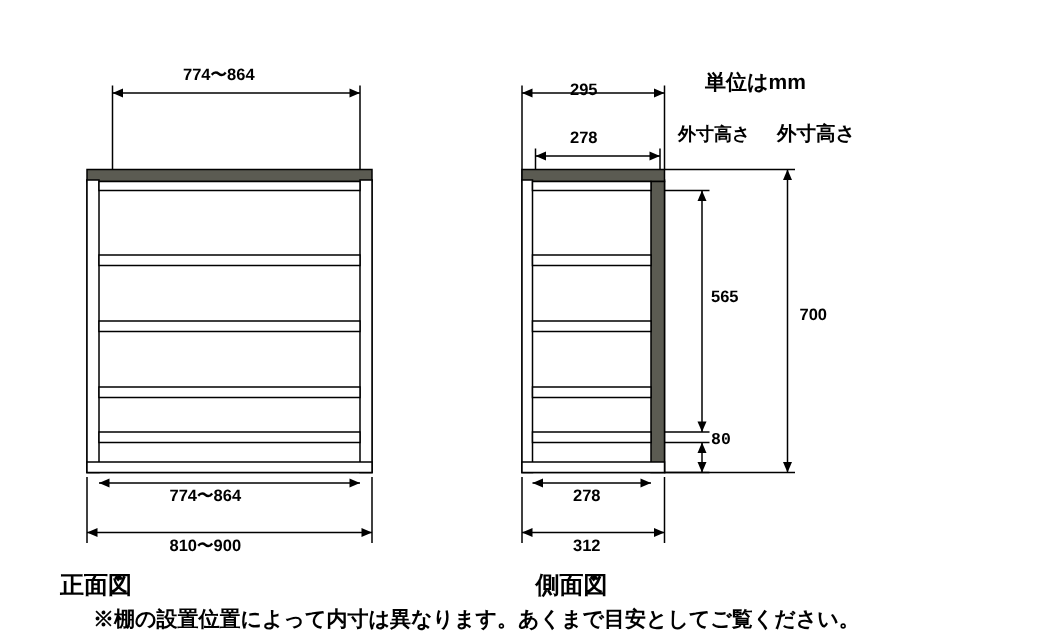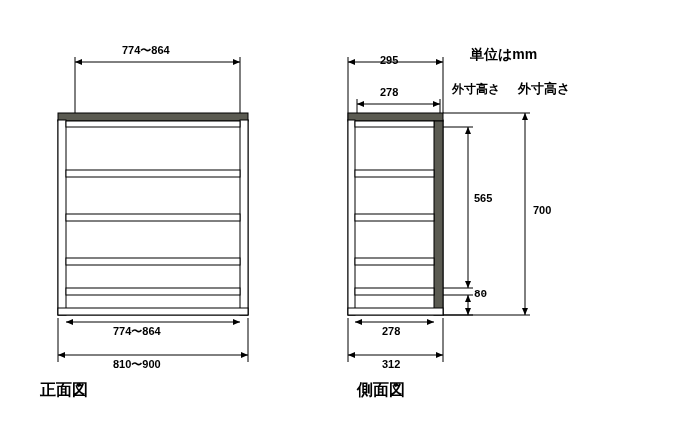--- a/index.html
+++ b/index.html
@@ -130,13 +130,14 @@
   <div class="lbl b" style="left:474px;top:288px;font-family:Liberation Mono, monospace;">80</div>
   <div class="lbl b" style="left:533px;top:204px;">700</div>
 
   <div class="note" style="position:absolute;left:470px;top:46px;">単位はmm</div>
   <div class="lbl b" style="left:452px;top:83px;font-size:12px;">外寸高さ</div>
   <div class="lbl b" style="left:518px;top:83px;font-size:13px;">外寸高さ</div>
 
   <div class="big" style="position:absolute;left:40px;top:380px;">正面図</div>
   <div class="big" style="position:absolute;left:342px;top:380px;margin-left:15px;">側面図</div>
 
+  <div class="note" style="position:absolute;left:62px;top:404px;">※棚の設置位置によって内寸は異なります。あくまで目安としてご覧ください。</div>
 </div>
 
 </body></html>

